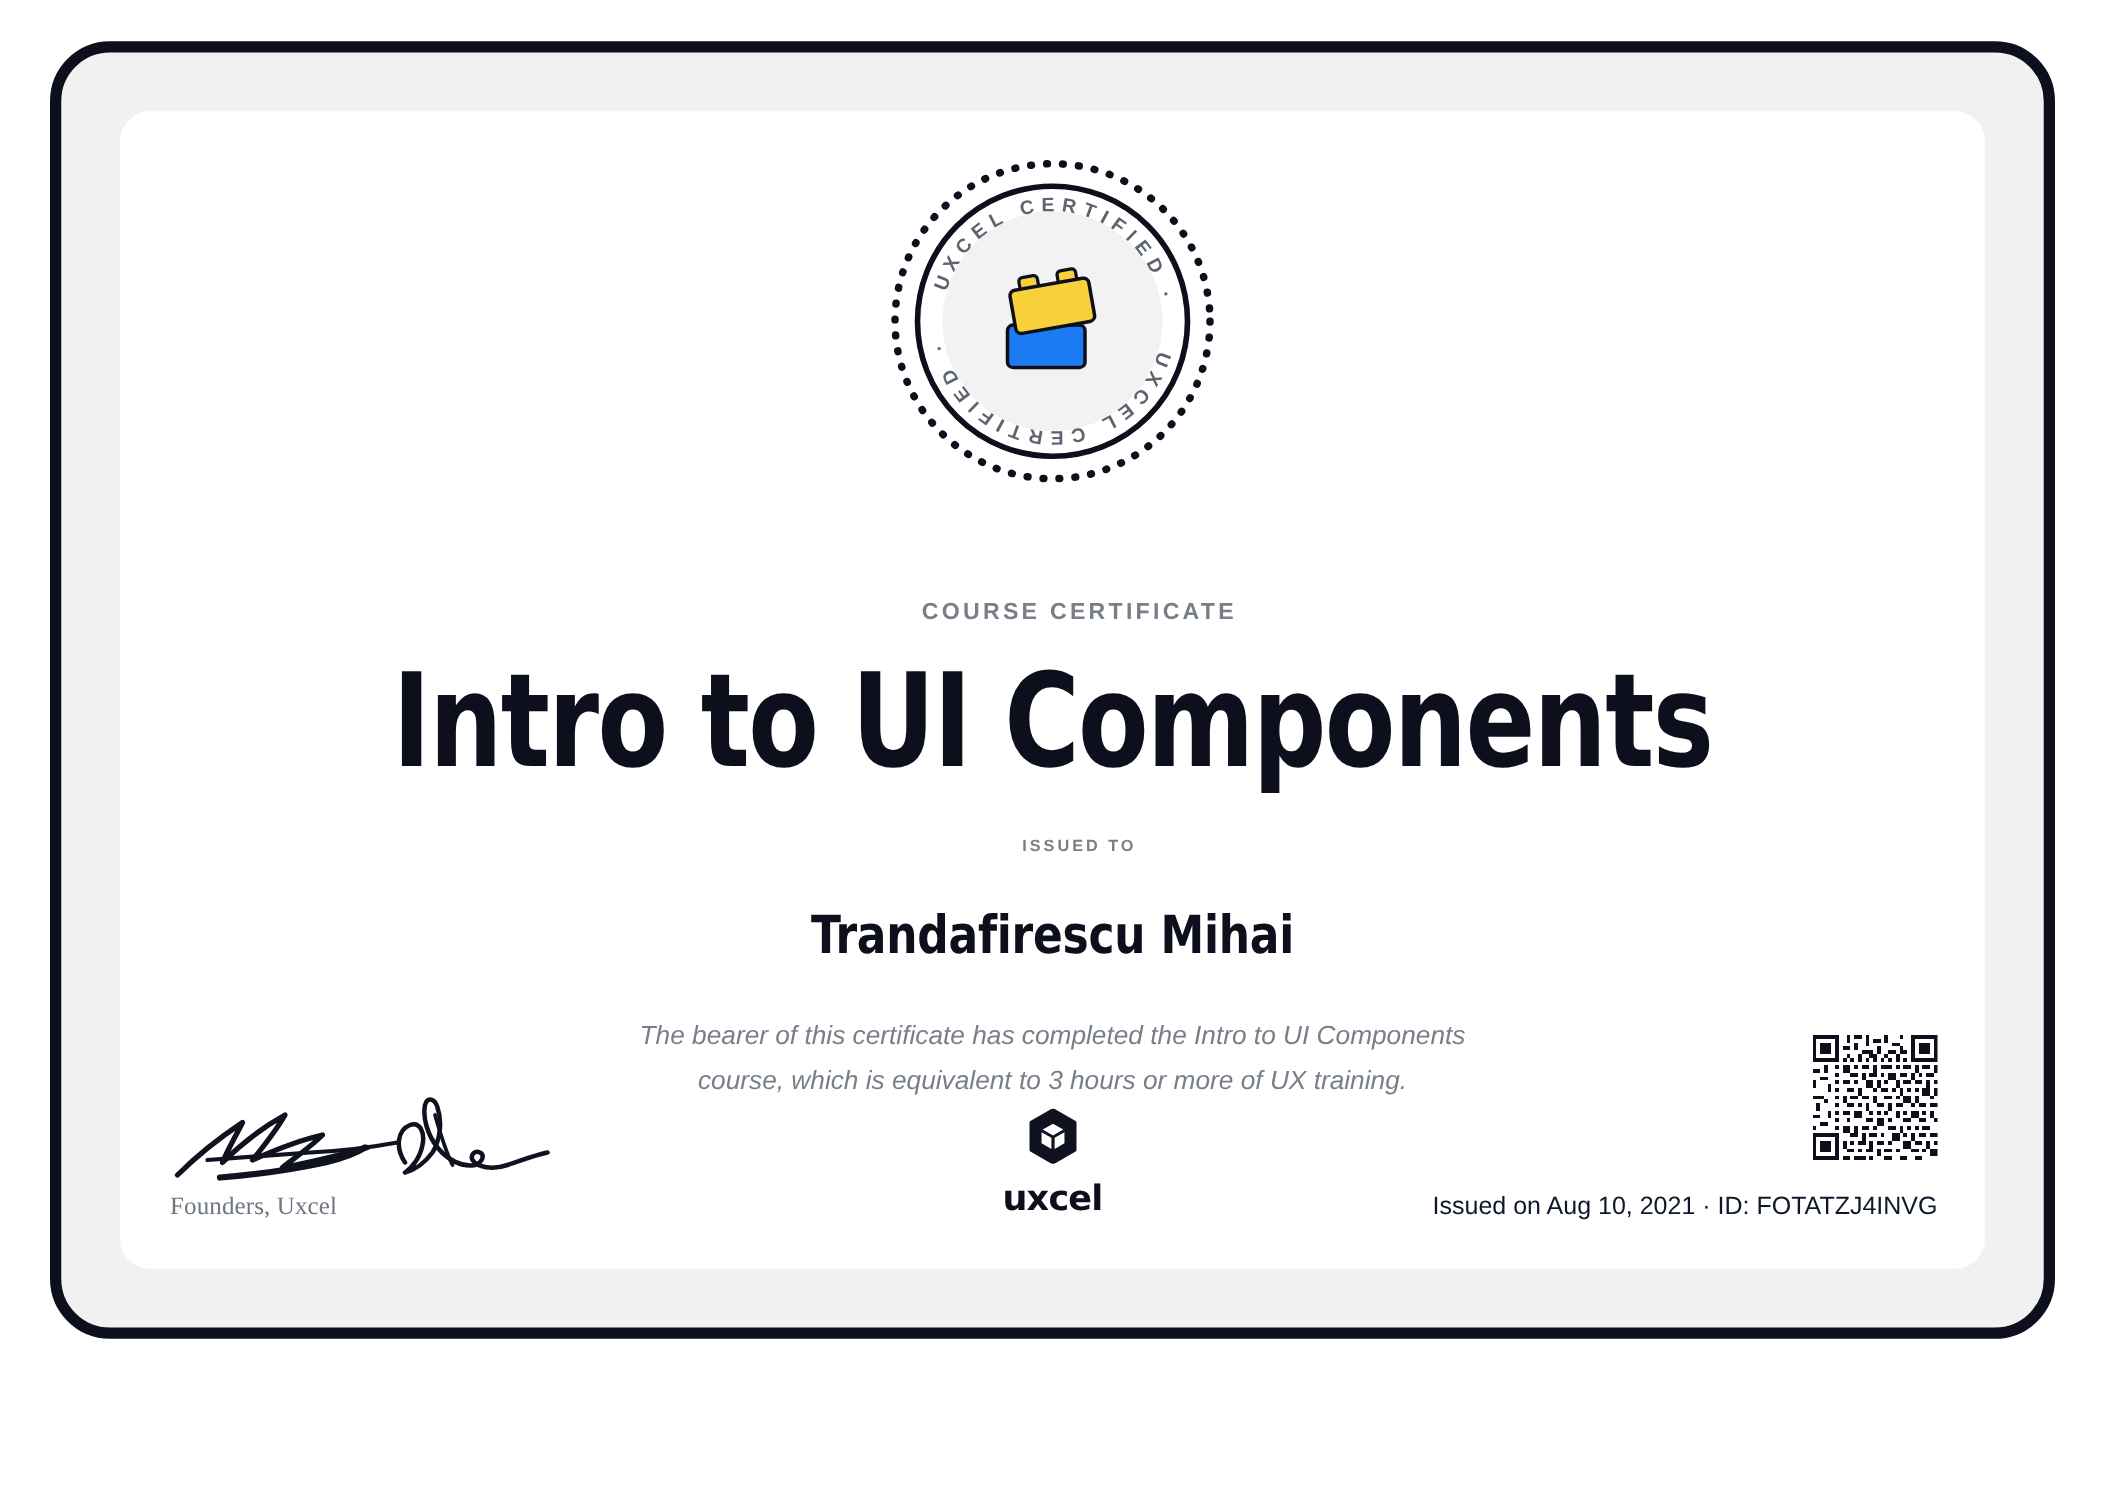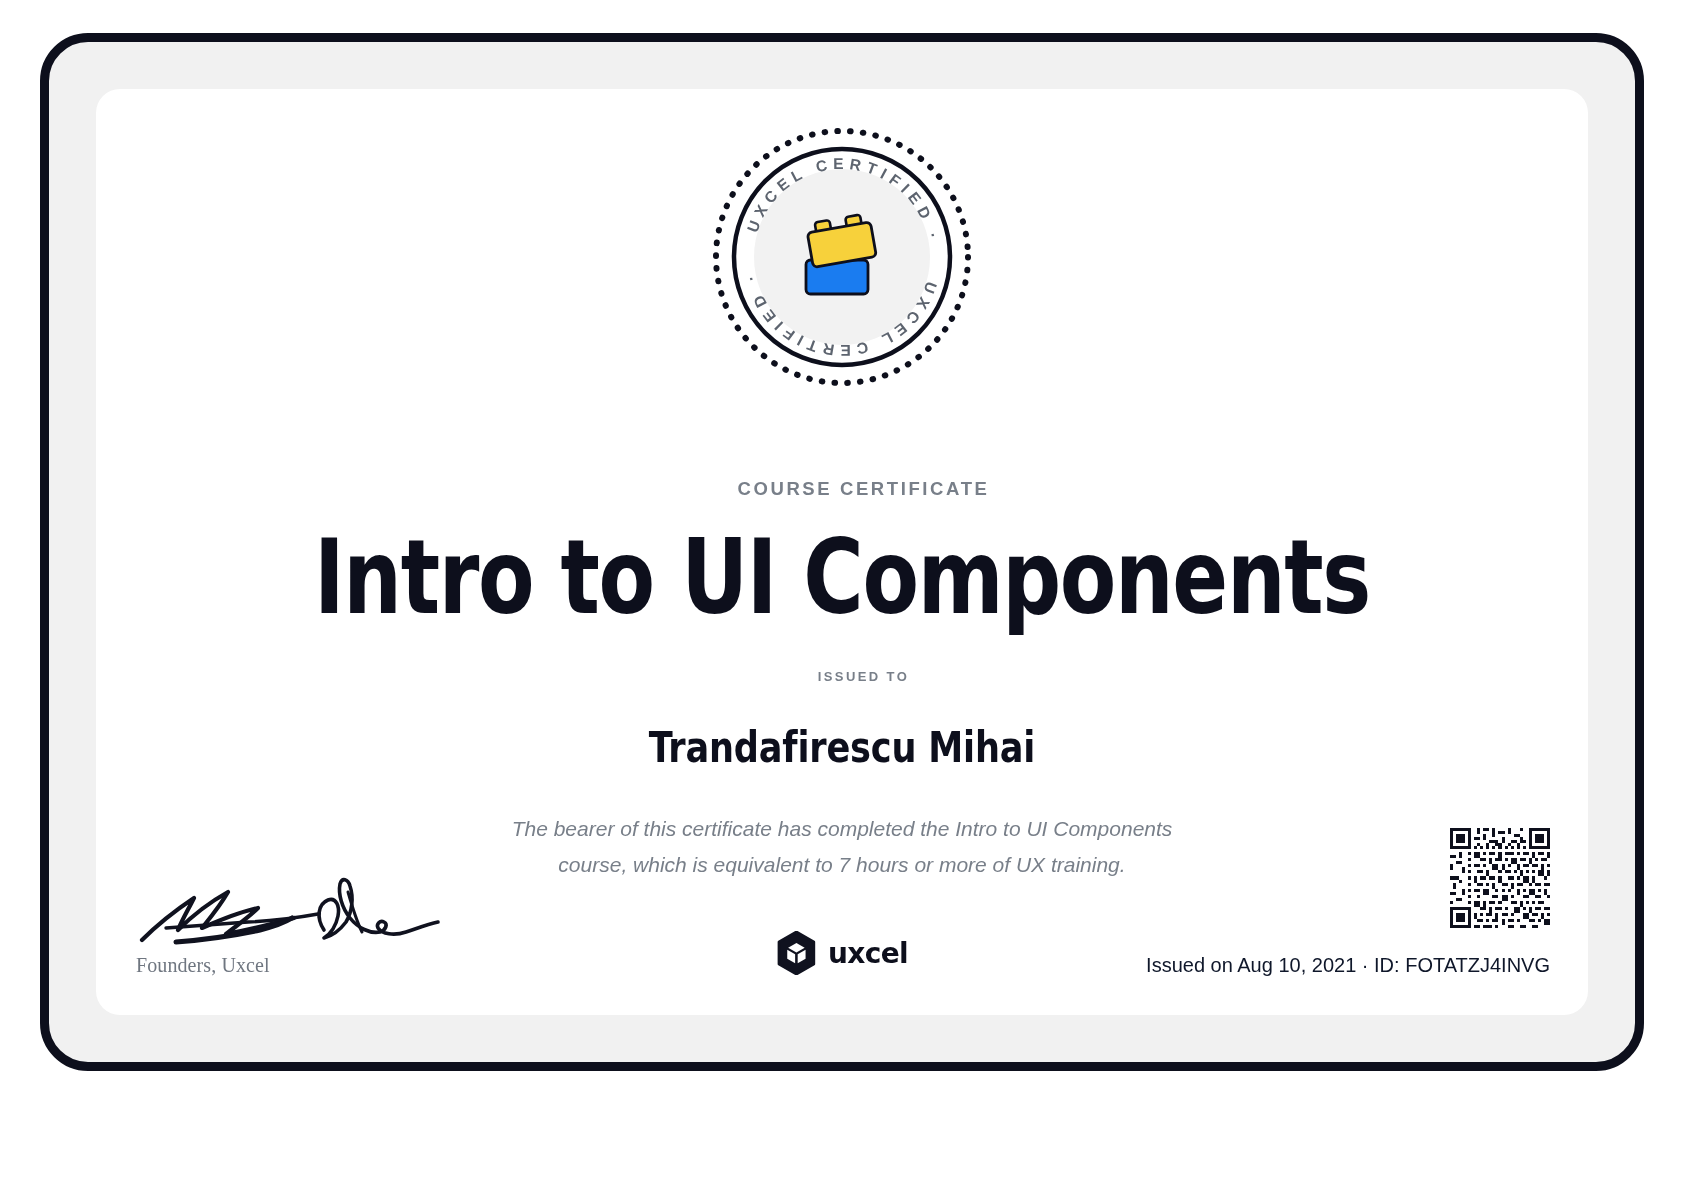--- a/index.html
+++ b/index.html
@@ -128,20 +128,21 @@
   }
 
   .brand-logo {
     position: absolute;
     left: 50%;
     bottom: 40px;
     transform: translateX(-50%);
     display: flex;
     align-items: center;
     gap: 11px;
+    flex-direction: column;
   }
   .brand-mark { width: 41px; height: 44px; display: block; }
   .brand-word {
     font-family: "DejaVu Sans", sans-serif;
     font-size: 28px;
     font-weight: 700;
     color: #0d0f1c;
     letter-spacing: -0.6px;
   }
 
@@ -211,21 +212,21 @@
     <div class="kicker kicker-course">COURSE CERTIFICATE</div>
 
     <h1 class="course-title">Intro to UI Components</h1>
 
     <div class="kicker kicker-issued">ISSUED TO</div>
 
     <div class="recipient-name">Trandafirescu Mihai</div>
 
     <div class="body-text">
       <span class="line">The bearer of this certificate has completed the Intro to UI Components</span>
-      <span class="line">course, which is equivalent to 7 hours or more of UX training.</span>
+      <span class="line">course, which is equivalent to 3 hours or more of UX training.</span>
     </div>
 
     <div class="footer">
 
       <div class="sig-block">
         <svg class="sig-art" viewBox="0 0 310 82" xmlns="http://www.w3.org/2000/svg">
           <g fill="none" stroke="#10121f" stroke-linecap="round" stroke-linejoin="round">
             <path d="M6 74 C22 58 40 44 58 32 C52 44 46 54 42 64 C56 50 74 36 92 26
                      C84 40 74 52 66 62 C84 54 104 46 122 42 C112 52 100 60 90 68
                      C112 64 136 58 158 52" stroke-width="4.2"></path>

